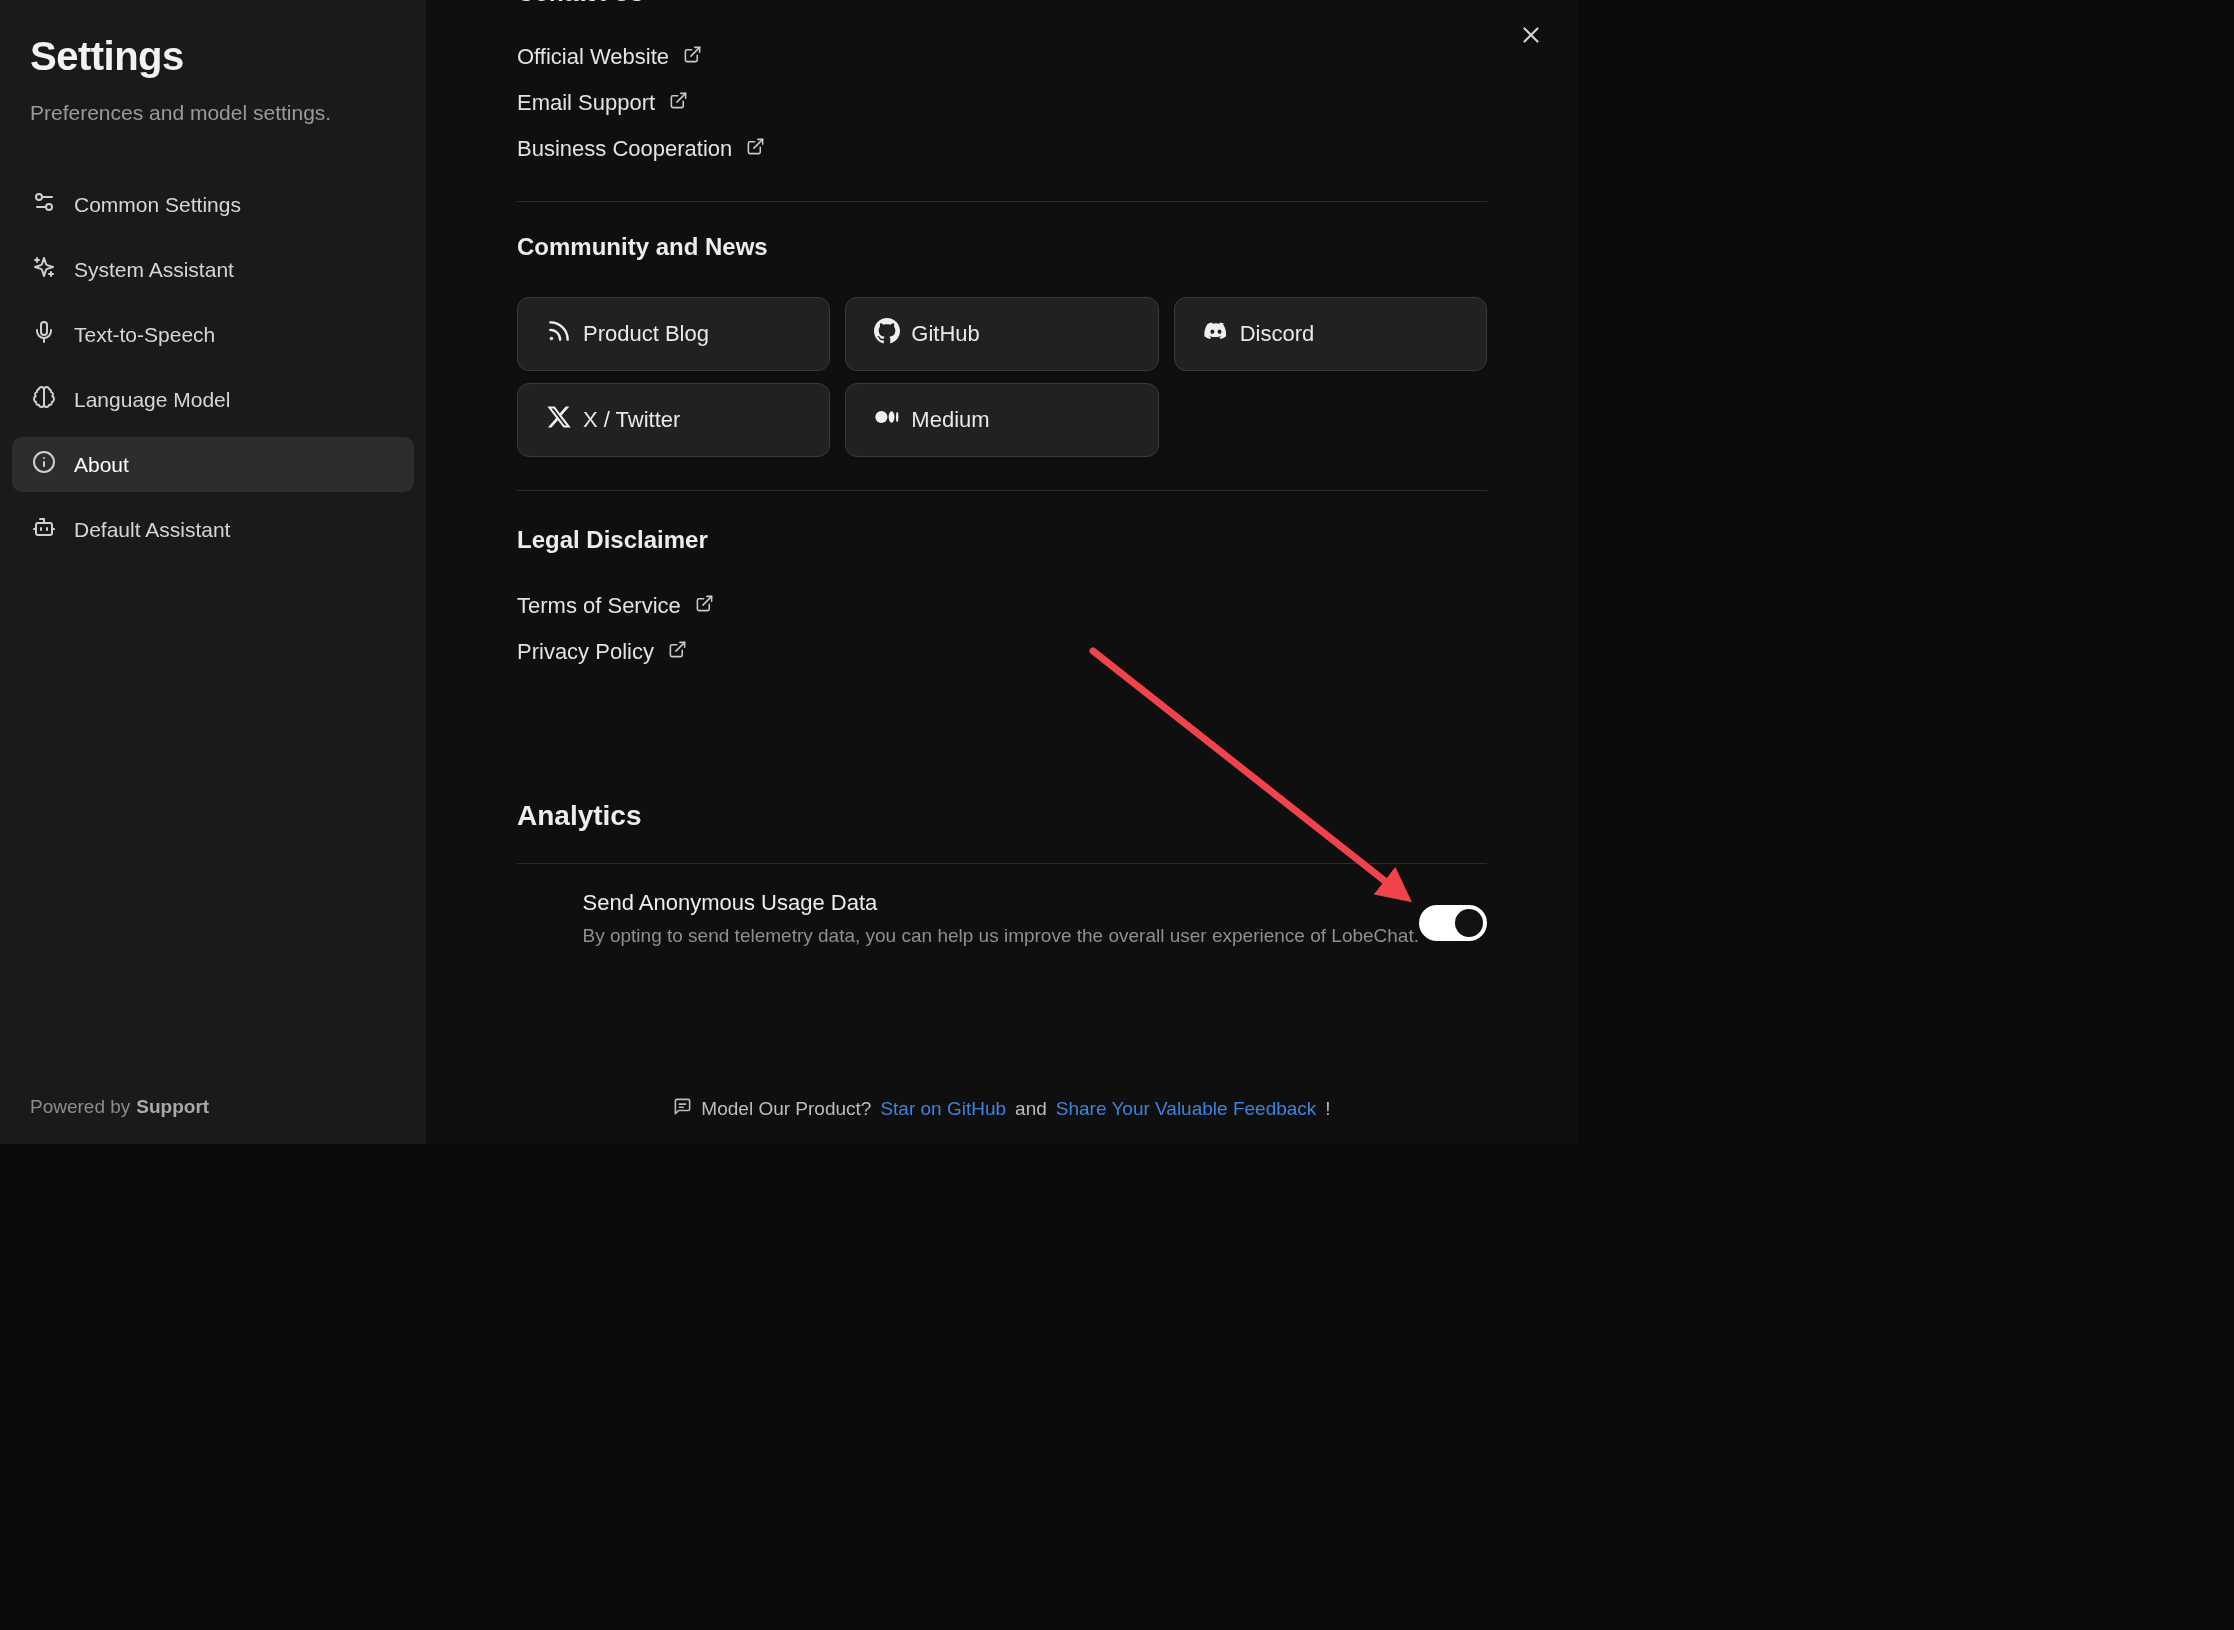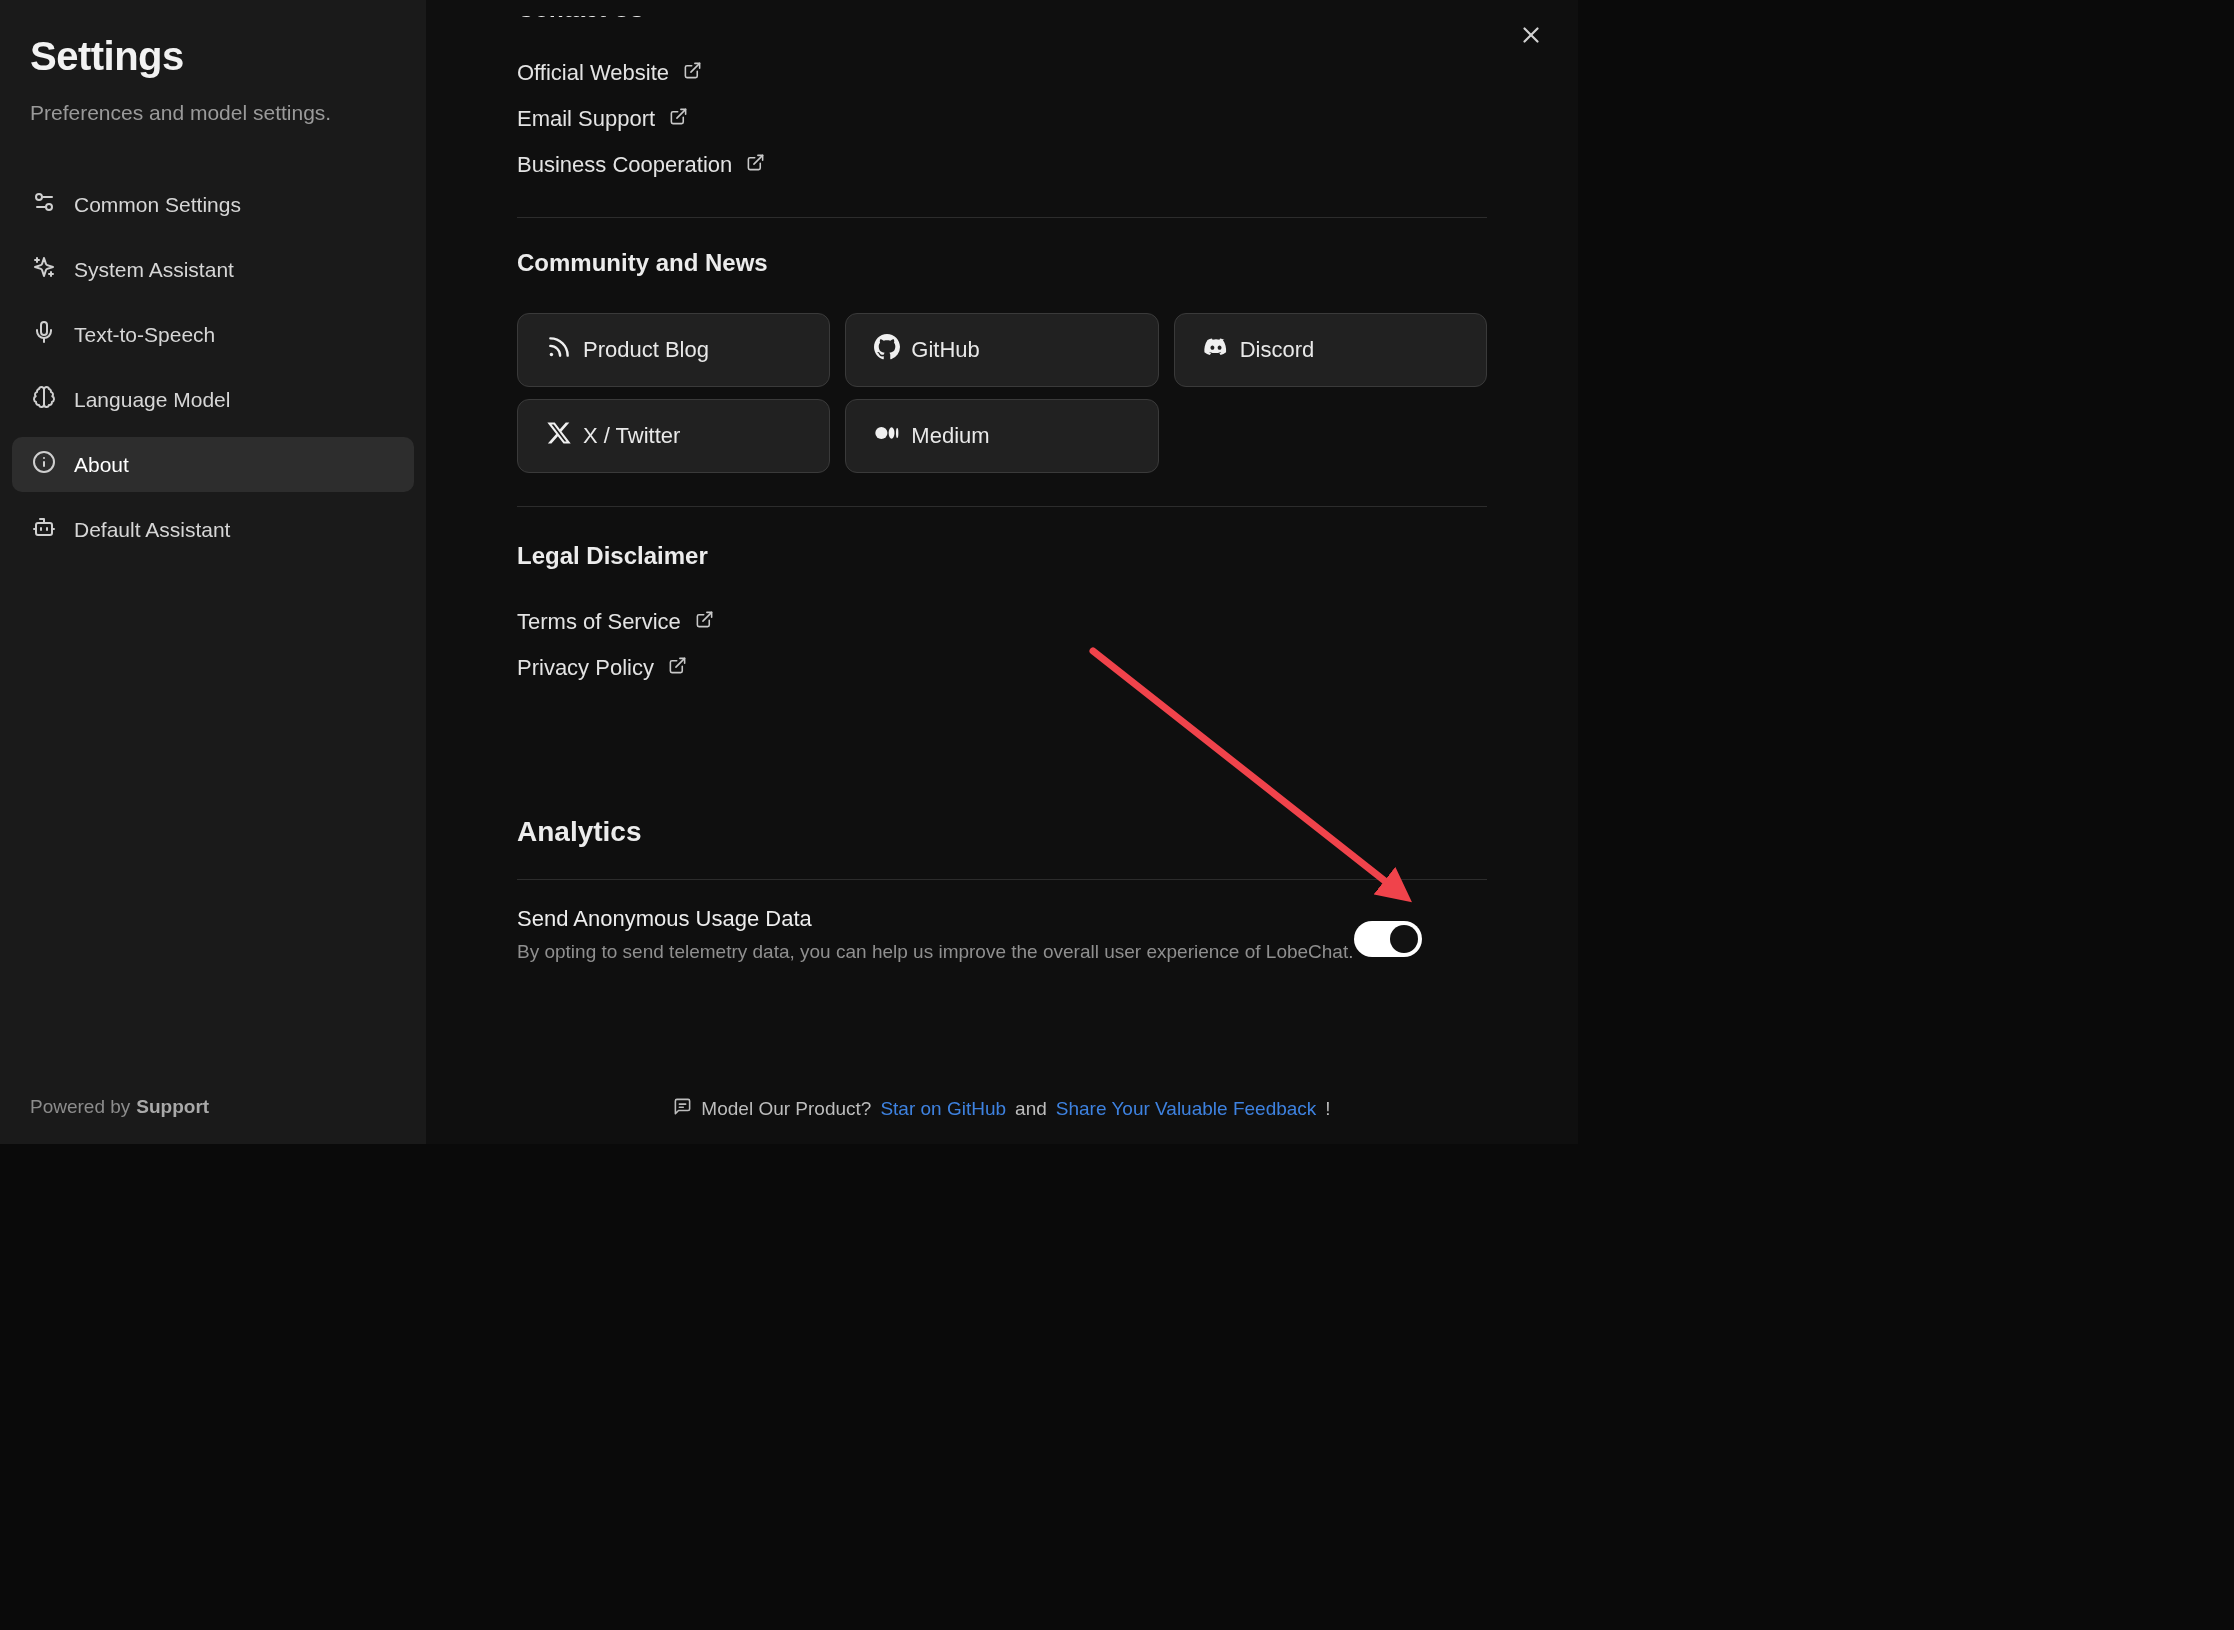--- a/index.html
+++ b/index.html
@@ -19,21 +19,21 @@
   .sidebar-subtitle { color:#9a9a9a; font-size:21px; margin-top:22px; font-weight:400; }
   .nav { margin:52px -18px 0; display:flex; flex-direction:column; gap:10px; }
   .nav-item { display:flex; align-items:center; gap:18px; height:55px; padding:0 20px; border-radius:10px;
               color:#d6d6d6; font-size:21px; cursor:pointer; }
   .nav-item.active { background:#2d2d2d; color:#fff; }
   .nav-item svg { width:24px; height:24px; flex-shrink:0; color:#cfcfcf; }
   .sidebar-footer { position:absolute; left:30px; bottom:26px; color:#8c8c8c; font-size:19px; }
   .sidebar-footer b { color:#a9a9a9; font-weight:700; margin-left:6px; }
 
   
-  .content { flex:1; position:relative; background:#0f0f0f; padding:16px 91px; }
+  .content { flex:1; position:relative; background:#0f0f0f; padding:0 91px; }
   .close-btn { position:absolute; top:20px; right:32px; width:30px; height:30px; display:flex;
                align-items:center; justify-content:center; cursor:pointer; color:#d2d2d2; }
   .close-btn svg { width:26px; height:26px; }
 
   .cutoff-wrap { height:10px; overflow:hidden; }
   .cutoff-wrap h2 { font-size:24px; font-weight:700; color:#ececec; margin-top:-21px; }
 
   .link-list { margin-top:24px; }
   .link-list.legal { margin-top:26px; }
   .link-row { display:flex; align-items:center; gap:14px; height:46px; color:#e3e3e3; font-size:22px; cursor:pointer; width:max-content; }
@@ -48,21 +48,21 @@
   .section-title.community { margin-top:30px; }
   .section-title.legal { margin-top:32px; line-height:34px; }
   .section-title.analytics { margin-top:124px; font-size:28px; line-height:34px; }
 
   .btn-grid { margin-top:35px; display:grid; grid-template-columns:repeat(3, 1fr); gap:12px 15px; }
   .community-btn { height:74px; background:#212121; border:1px solid #3a3a3a; border-radius:12px;
                    display:flex; align-items:center; gap:11px; padding:0 28px; color:#e9e9e9;
                    font-size:22px; cursor:pointer; }
   .community-btn svg { width:26px; height:26px; flex-shrink:0; color:#f0f0f0; }
 
-  .setting-row { margin-top:26px; display:flex; justify-content:flex-start; align-items:flex-start; }
+  .setting-row { margin-top:26px; display:flex; justify-content:flex-end; align-items:flex-start; }
   .setting-title { font-size:22px; color:#ededed; line-height:26px; }
   .setting-desc { margin-top:9px; font-size:19px; color:#8f8f8f; line-height:22px; }
   .toggle { width:68px; height:36px; border-radius:18px; background:var(--toggle-on-bg, #ffffff);
             position:relative; margin-top:15px; flex-shrink:0; cursor:pointer; }
   .toggle-knob { position:absolute; top:4px; right:4px; width:28px; height:28px; border-radius:50%; background:#121212; }
 
   .content-footer { position:absolute; bottom:23px; left:0; right:0; display:flex; justify-content:center;
                     align-items:center; gap:9px; font-size:19px; color:#bdbdbd; }
   .content-footer svg { width:19px; height:19px; color:#bdbdbd; }
   .footer-link { color:var(--accent-link, #3e82e0); cursor:pointer; }

